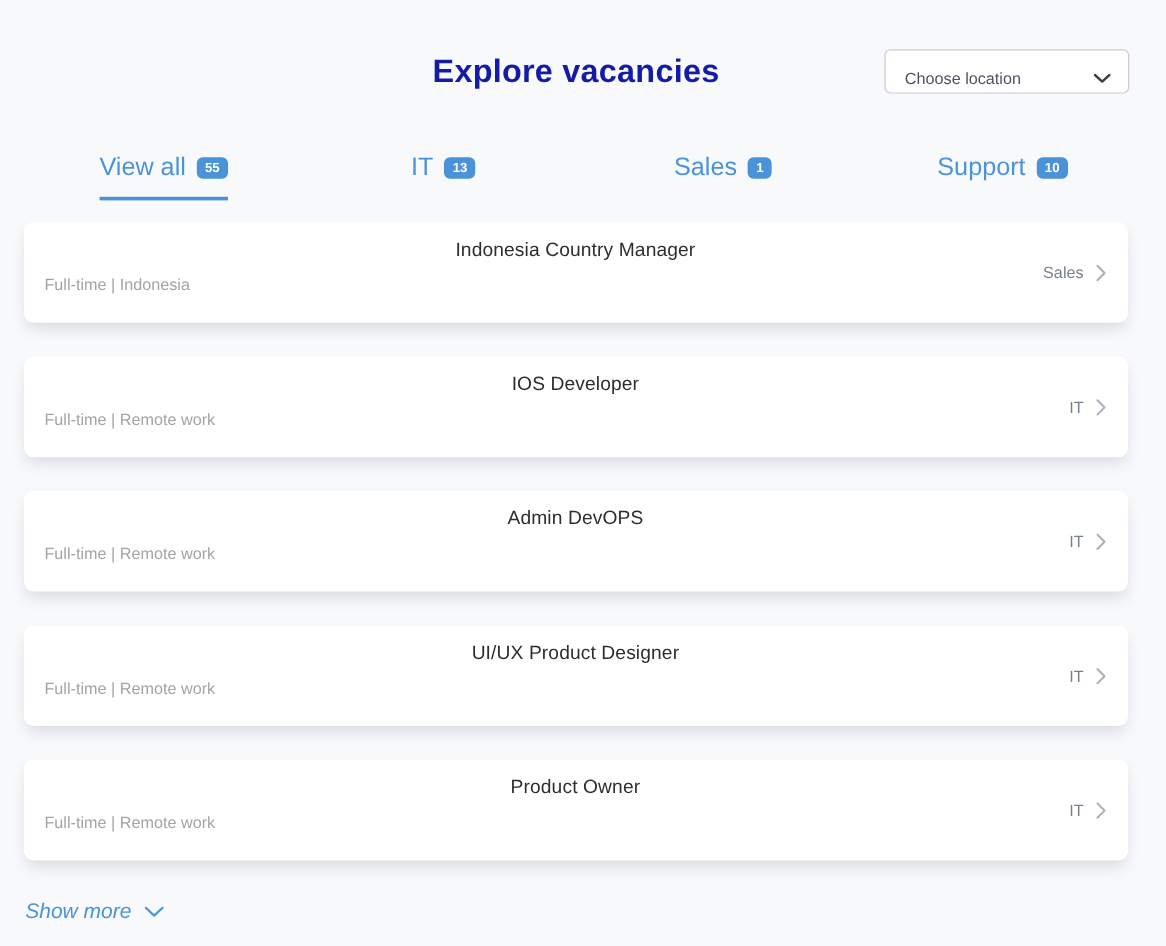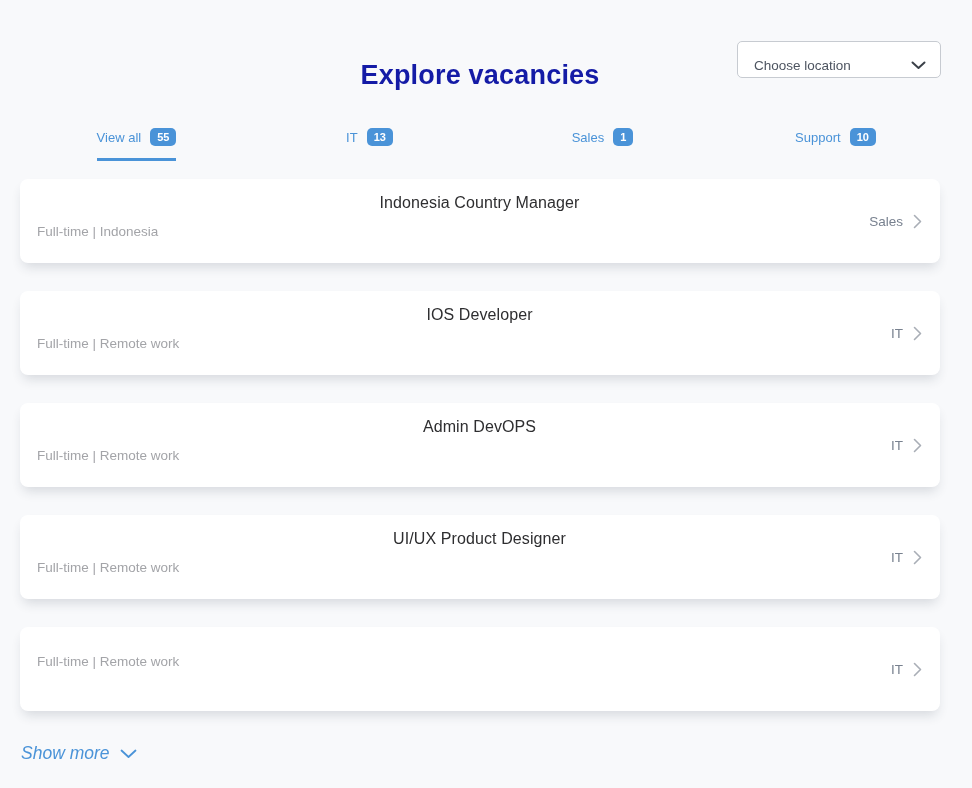--- a/index.html
+++ b/index.html
@@ -16,21 +16,21 @@
     height: 788px;
   }
 
   
   .header {
     position: relative;
     height: 104px;
   }
   .page-title {
     position: absolute;
-    top: 60px;
+    top: 44px;
     left: 0;
     width: 960px;
     text-align: center;
     font-size: 27px;
     font-weight: bold;
     color: #141ba6;
     letter-spacing: 0.2px;
   }
   .location-select {
     position: absolute;
@@ -73,21 +73,21 @@
     display: inline-flex;
     align-items: center;
     gap: 9px;
     padding-bottom: 12px;
     border-bottom: 3px solid transparent;
   }
   .tab.active .tab-inner {
     border-bottom-color: #4a93d8;
   }
   .tab-label {
-    font-size: 13px;
+    font-size: 21px;
     color: #4a93d8;
   }
   .tab-badge {
     background: #4a93d8;
     color: #ffffff;
     font-size: 11px;
     font-weight: bold;
     border-radius: 5px;
     padding: 2px 7px;
     line-height: 14px;
@@ -243,20 +243,21 @@
         <span class="card-category">IT</span>
         <span class="icon-chevron-right">
           <svg width="9" height="15" viewBox="0 0 9 15">
               <path d="M1.5 1.5 L7.5 7.5 L1.5 13.5" fill="none" stroke="#a9aeb6" stroke-width="1.6" stroke-linecap="round" stroke-linejoin="round"></path>
             </svg>
         </span>
       </div>
     </div>
 
     <div class="card">
+      <div class="card-title">Product Owner</div>
       <div class="card-meta">Full-time | Remote work</div>
       <div class="card-right">
         <span class="card-category">IT</span>
         <span class="icon-chevron-right">
           <svg width="9" height="15" viewBox="0 0 9 15">
               <path d="M1.5 1.5 L7.5 7.5 L1.5 13.5" fill="none" stroke="#a9aeb6" stroke-width="1.6" stroke-linecap="round" stroke-linejoin="round"></path>
             </svg>
         </span>
       </div>
     </div>

